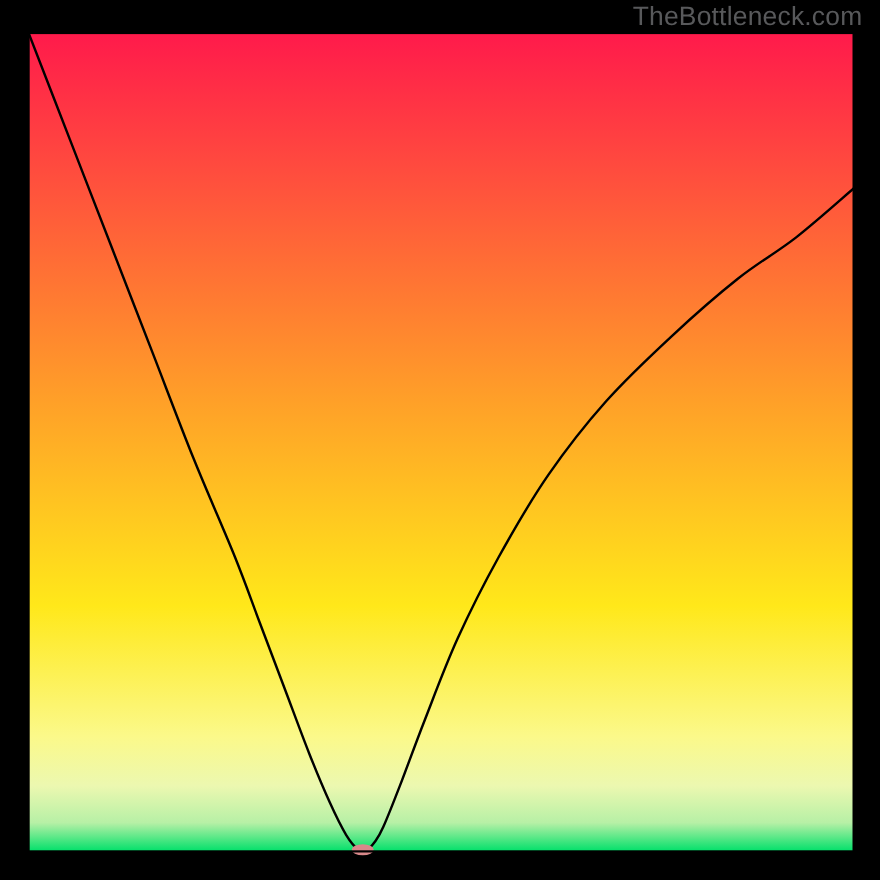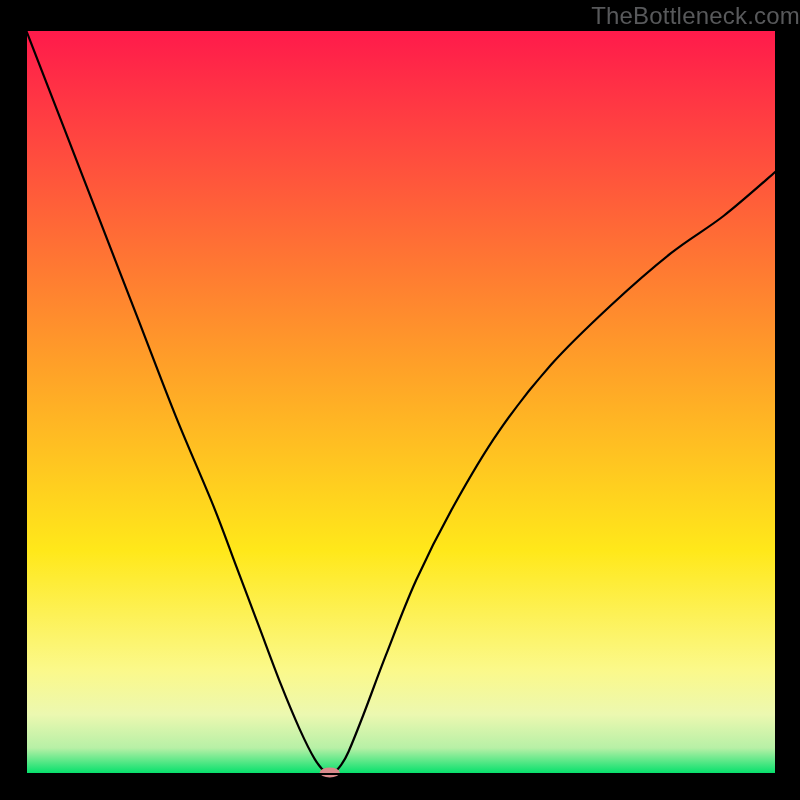--- a/index.html
+++ b/index.html
@@ -12,21 +12,21 @@
     font-family: Arial, Helvetica, sans-serif;
   }
   .frame {
     position: relative;
     width: 800px;
     height: 800px;
   }
   .watermark {
     position: absolute;
     top: 2px;
-    right: 0;
+    right: 16px;
     font-size: 24px;
     font-weight: 400;
     color: #58595b;
     letter-spacing: 0.2px;
     z-index: 5;
   }
   svg {
     display: block;
   }
 </style>

